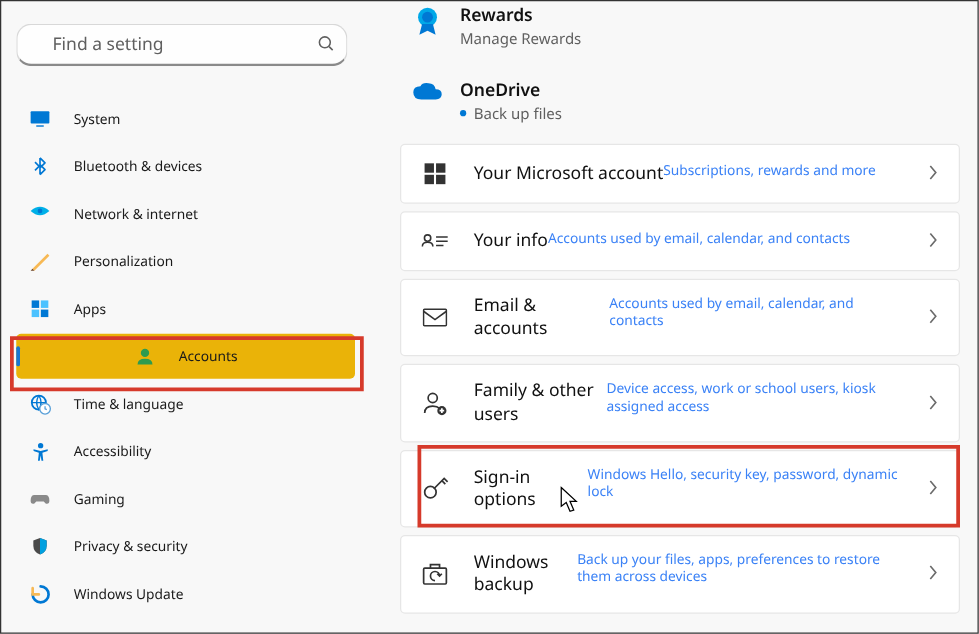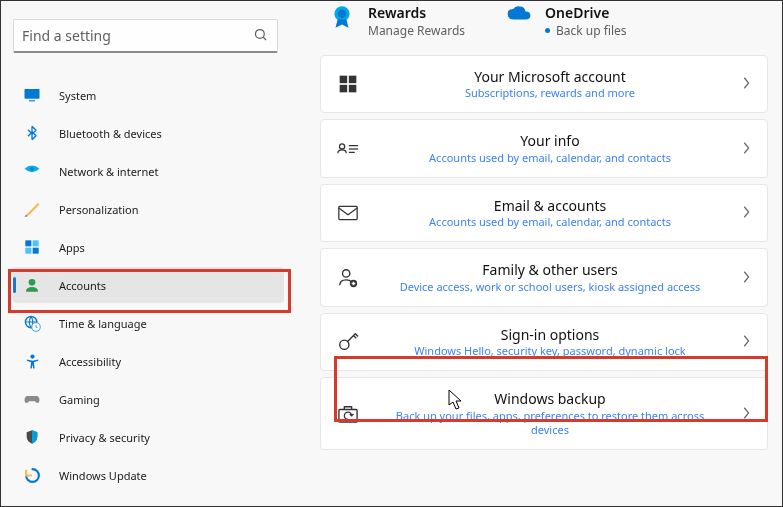--- a/index.html
+++ b/index.html
@@ -7,72 +7,72 @@
 
   .layout { display: flex; height: 100%; }
   .sidebar { width: 295px; flex-shrink: 0; padding: 18px 12px 0 12px; }
   .main { flex: 1; padding: 0 14px 0 24px; overflow: hidden; }
 
   
   .search-wrap { position: relative; margin-bottom: 24px; margin-right: 6px; }
   .search-input {
     width: 100%; height: 34px; background: #fefefe;
     border: 1px solid #d8d8d8; border-bottom: 2px solid #8a8a8a;
-    border-radius: 2px; padding: 0 36px 0 8px; font-size: 14px;
+    border-radius: 12px; padding: 0 36px 0 28px; font-size: 14px;
     color: #6d28d9;
   }
   .search-input::placeholder { color: #5f5f5f; }
   .search-icon { position: absolute; right: 10px; top: 50%; transform: translateY(-50%); color:#5f5f5f; }
 
   
   .nav-list { list-style: none; }
   .nav-item {
     display: flex; align-items: center; gap: 18px;
     padding: 9px 10px; border-radius: 4px; cursor: pointer;
     font-size: 11px; color: #1a1a1a; margin-bottom: 2px;
     position: relative;
   }
   .nav-item .nav-icon { width: 18px; height: 18px; display:flex; align-items:center; justify-content:center; flex-shrink:0; }
-  .nav-item.selected { background: #e5e5e5; }
+  .nav-item.selected { background: #eab308; justify-content: center; }
   .nav-item.selected::before {
     content:""; position:absolute; left:0; top:50%; transform:translateY(-50%);
     width:3px; height:16px; background:#1976d2; border-radius:3px;
   }
 
   
   .hl-accounts {
     position:absolute; left:7px; top:268px; width:283px; height:44px;
     border:3px solid #d63a2b; pointer-events:none; z-index:10;
   }
   .hl-family {
     position:absolute; left:333px; top:355px; width:434px; height:66px;
     border:3px solid #d63a2b; pointer-events:none; z-index:10;
   }
 
   
   .cursor-img { position:absolute; left:447px; top:388px; z-index:20; pointer-events:none; }
 
   
-  .header-cards { display:flex; gap:40px; padding:2px 0 16px 8px; }
+  .header-cards { display:flex; gap:24px; padding:2px 0 16px 8px;flex-direction:column; }
   .hcard { display:flex; align-items:flex-start; gap:12px; }
   .hcard .hicon { width:28px; height:28px; display:flex; align-items:flex-start; justify-content:center; padding-top:1px;}
   .hcard .htexts { display:flex; flex-direction:column; }
   .hcard .htitle { font-weight:600; font-size:14px; color:#111; }
   .hcard .hsub { font-size:12px; color:#5f5f5f; display:flex; align-items:center; gap:6px;}
   .dot-blue { width:5px;height:5px;background:#0078d4;border-radius:50%;}
 
   
   .cards { display:flex; flex-direction:column; gap:6px; }
   .card {
     display:flex; align-items:center; gap:20px;
     background:#fff; border:1px solid #e6e6e6; border-radius:4px;
     padding:12px 16px; cursor:pointer;
   }
   .card .card-icon { width:22px; display:flex; align-items:center; justify-content:center; flex-shrink:0;}
-  .card .card-texts { flex:1; display:flex; flex-direction:column;text-align:center; }
+  .card .card-texts { flex:1; display:flex; flex-direction:row; }
   .card .card-title { font-size:14px; color:#111; line-height:1.3;}
   .card .card-sub { font-size:11px; color:#3b82f6; line-height:1.3;}
   .card .chev { color:#6b6b6b; flex-shrink:0;}
 </style>
 </head>
 <body>
 
 <div class="layout">
 
   <aside class="sidebar">

